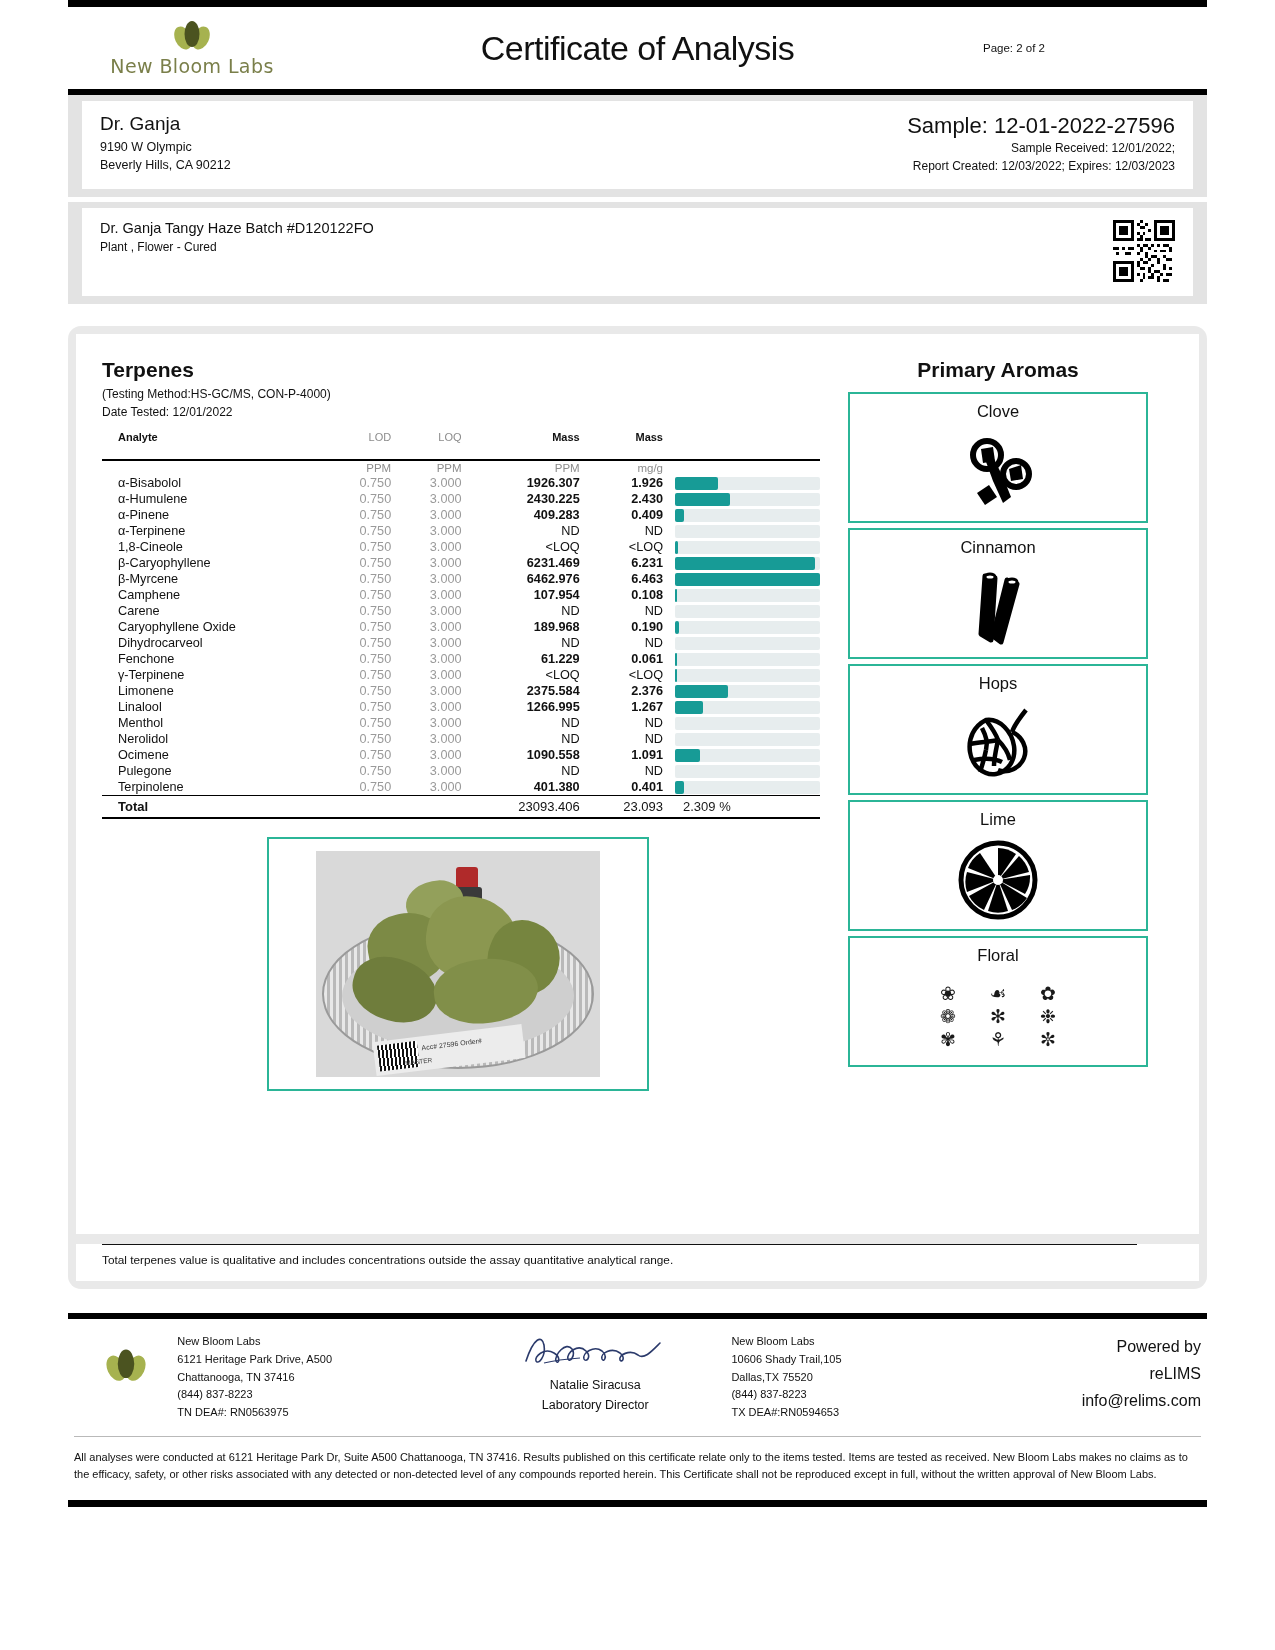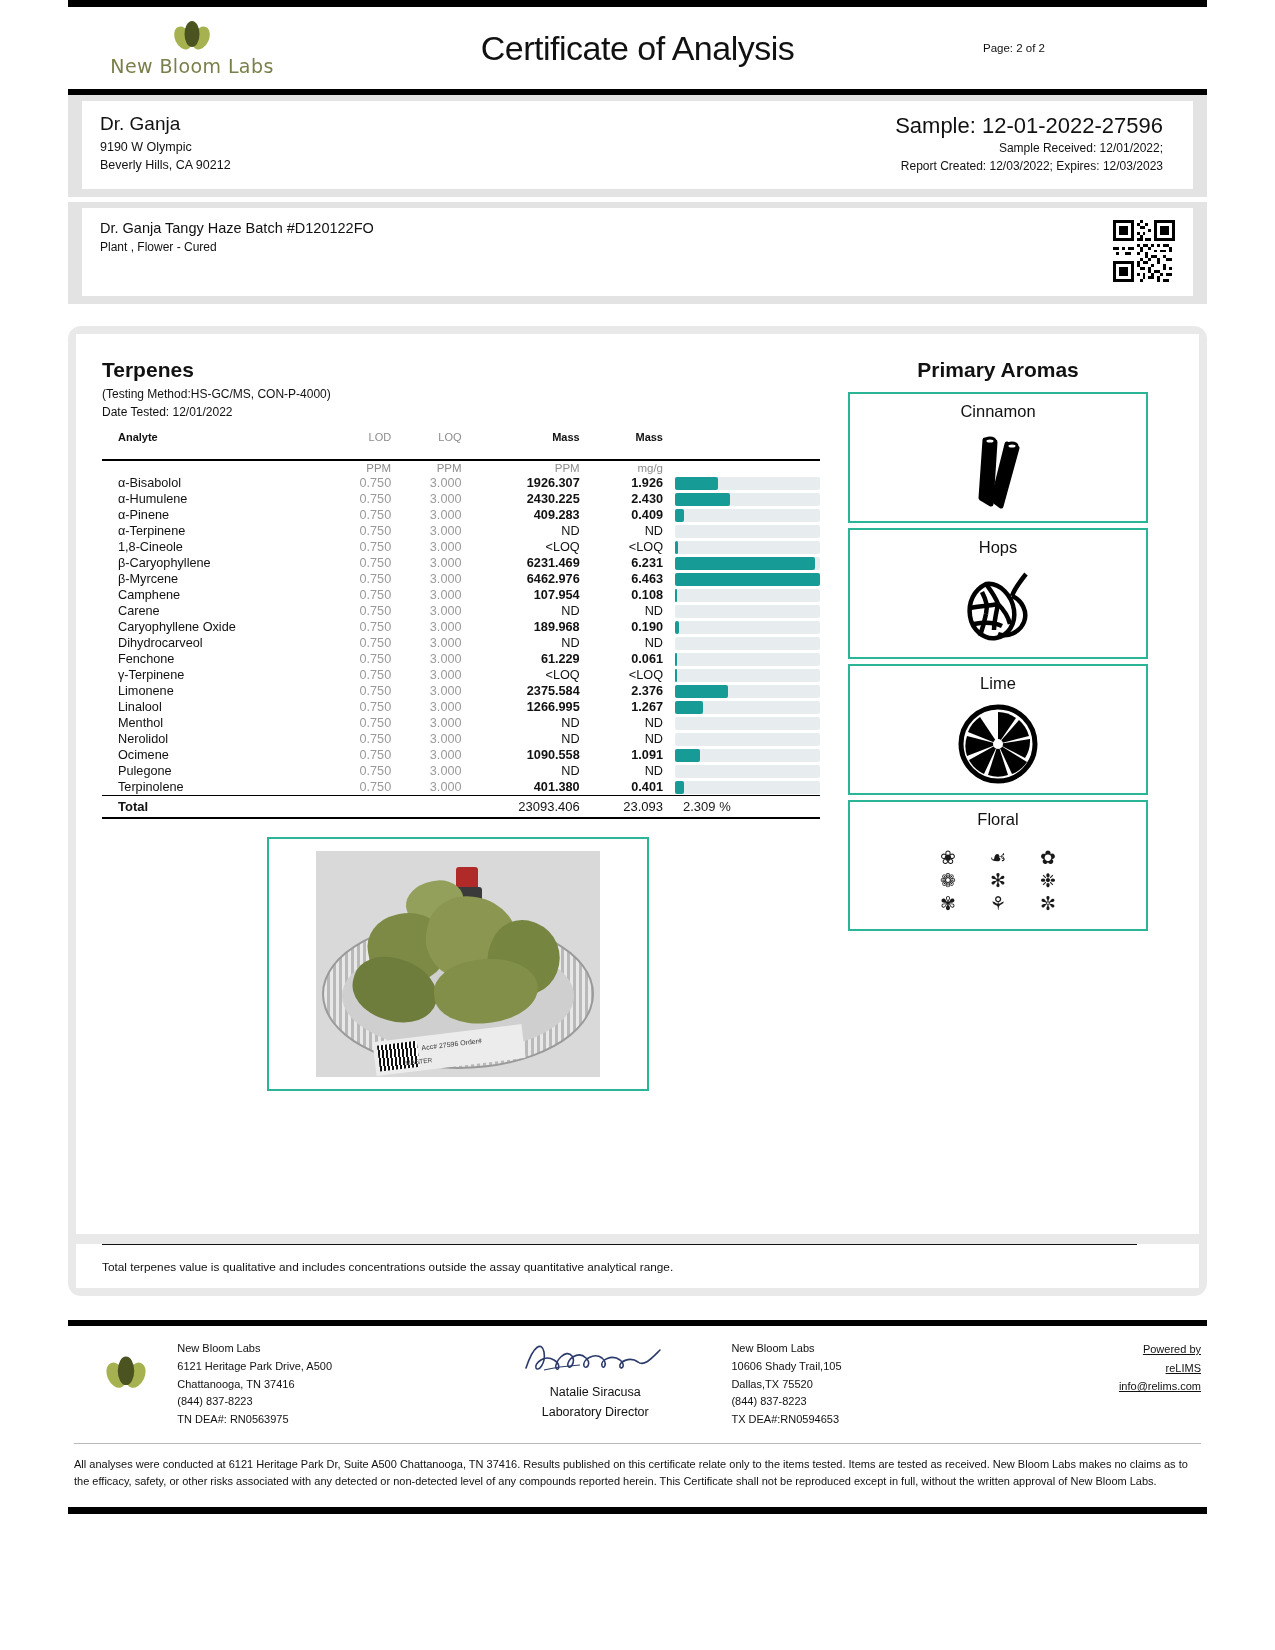--- a/index.html
+++ b/index.html
@@ -54,21 +54,21 @@
   }
   .logo-wrap { display: flex; flex-direction: column; align-items: center; width: 200px; }
   .logo-mark { width: 40px; height: 34px; position: relative; }
   .logo-text { font-size: 19px; color: #7a7f4a; letter-spacing: .4px; margin-top: 2px;
                font-family: "DejaVu Sans", sans-serif; }
   .coa-title { font-size: 34px; font-weight: 400; color: #111; letter-spacing: -0.5px; }
   .page-num { font-size: 11.5px; color: #111; width: 200px; }
 
   
   .band { background: #e3e3e3; padding: 6px 0 8px 0; }
-  .band-card { background: #fff; margin: 0 14px; padding: 12px 30px 14px 18px;
+  .band-card { background: #fff; margin: 0 14px; padding: 12px 18px 14px 18px;
                display: flex; justify-content: space-between; }
   .client-name { font-size: 19px; color: #111; margin-bottom: 3px; }
   .client-line { font-size: 12.5px; color: #111; line-height: 1.45; }
   .sample-id { font-size: 22px; color: #111; text-align: right; }
   .sample-line { font-size: 12px; color: #111; text-align: right; line-height: 1.5; }
 
   .band2 { background: #e3e3e3; padding: 6px 0 8px 0; margin-top: 5px; }
   .band2-card { background: #fff; margin: 0 14px; padding: 12px 18px 14px 18px;
                 display: flex; justify-content: space-between; align-items: flex-start;
                 min-height: 66px; }
@@ -147,32 +147,32 @@
   .redcap-stem { position: absolute; left: 136px; top: 36px; width: 30px; height: 22px;
                  background: #3a3a3a; border-radius: 3px; }
   .label-strip { position: absolute; left: 58px; bottom: 10px; width: 150px; height: 34px;
                  background: #ececec; transform: rotate(-7deg); overflow: hidden; }
   .barcode { position: absolute; left: 4px; top: 4px; width: 40px; height: 26px;
              background: repeating-linear-gradient(90deg,#111 0 2px,#fff 2px 4px); }
   .acc-text { position: absolute; left: 48px; top: 8px; font-size: 7px; color: #333;
               font-family: "Liberation Sans", sans-serif; }
   .acc-text2 { position: absolute; left: 30px; top: 21px; font-size: 6.5px; color: #444; }
 
-  .note { font-size: 11.8px; color: #111; margin: 10px 0 0 0; padding-top: 15px;
+  .note { font-size: 11.8px; color: #111; margin: 10px 0 0 0; padding-top: 8px;
           border-top: 1.5px solid #111; width: 1035px; }
 
   
   .footer-rule { height: 6px; background: #000; margin-top: 24px; }
   .footer { display: flex; align-items: flex-start; padding: 14px 6px 10px 6px; }
   .f-logo { width: 110px; display: flex; justify-content: center; padding-top: 14px; }
   .f-col { font-size: 11px; line-height: 1.62; color: #111; }
   .f-col.addr1 { width: 300px; }
   .f-col.sig { width: 290px; text-align: center; padding-top: 2px; }
   .f-col.addr2 { width: 300px; }
-  .f-col.powered { width: 200px; text-align: right; font-size: 11px; line-height: 1.7; text-decoration: underline; }
+  .f-col.powered { width: 200px; text-align: right; font-size: 16px; line-height: 1.7; }
   .sig-img { height: 36px; display: flex; align-items: flex-end; justify-content: center; }
   .sig-name { font-size: 12.5px; margin-top: 4px; }
   .sig-role { font-size: 12.5px; }
   .divider-line { height: 1px; background: #b9b9b9; margin: 4px 6px 0 6px; }
   .disclaimer { font-size: 11px; line-height: 1.58; color: #111; padding: 12px 6px 0 6px; }
   .bottom-rule { height: 7px; background: #000; margin-top: 16px; }
 </style>
 </head>
 <body>
 
@@ -590,20 +590,35 @@
                 <div class="acc-text">Acc# 27596  Order#</div>
                 <div class="acc-text2">MASTER</div>
               </div>
             </div>
           </div>
         </div>
 
         <div class="right-col">
           <div class="aromas-title">Primary Aromas</div>
 
+          <div class="aroma-box">
+            <div class="aroma-label">Clove</div>
+            <div class="aroma-glyph">
+              <svg width="78" height="74" viewBox="0 0 78 74">
+                <g stroke="#000" stroke-width="6" fill="none">
+                  <circle cx="28" cy="20" r="14"></circle>
+                  <circle cx="57" cy="39" r="13"></circle>
+                </g>
+                <path d="M26 24 L30 14 L44 42 L52 62 L44 68 L34 46 Z" fill="#000"></path>
+                <path d="M18 58 L30 50 L38 62 L26 70 Z" fill="#000"></path>
+                <path d="M50 34 L62 30 L64 44 L52 46 Z" fill="#000"></path>
+                <path d="M22 14 L34 12 L36 26 L24 28 Z" fill="#000"></path>
+              </svg>
+            </div>
+          </div>
 
           <div class="aroma-box">
             <div class="aroma-label">Cinnamon</div>
             <div class="aroma-glyph">
               <svg width="62" height="80" viewBox="0 0 62 80">
                 <g stroke="#000" stroke-width="5" fill="#000" stroke-linejoin="round">
                   <path d="M18 8 L28 10 L24 72 L14 66 Z"></path>
                   <path d="M40 12 L50 16 L34 74 L26 68 Z"></path>
                 </g>
                 <ellipse cx="23" cy="9" rx="5" ry="3" fill="#fff" stroke="#000" stroke-width="3"></ellipse>

